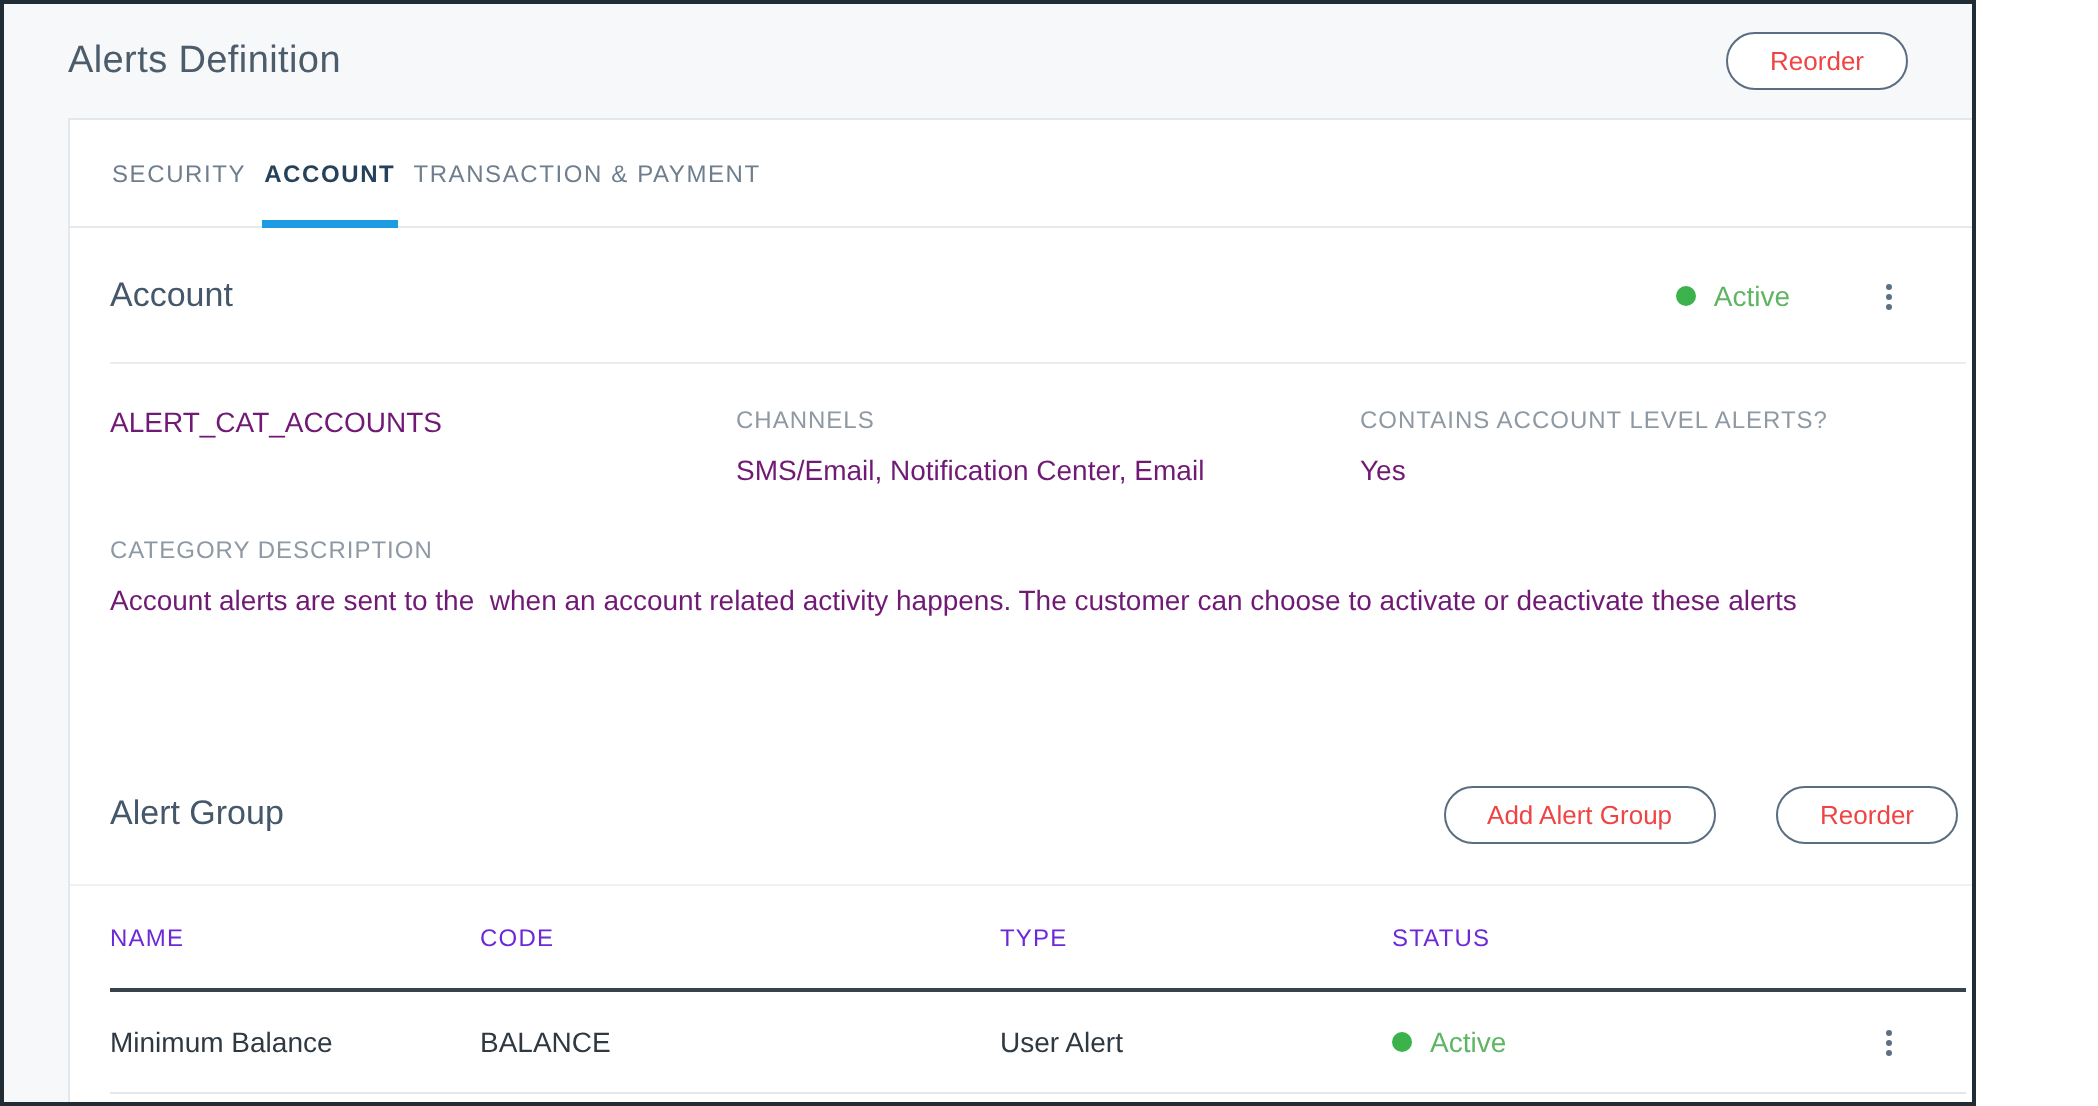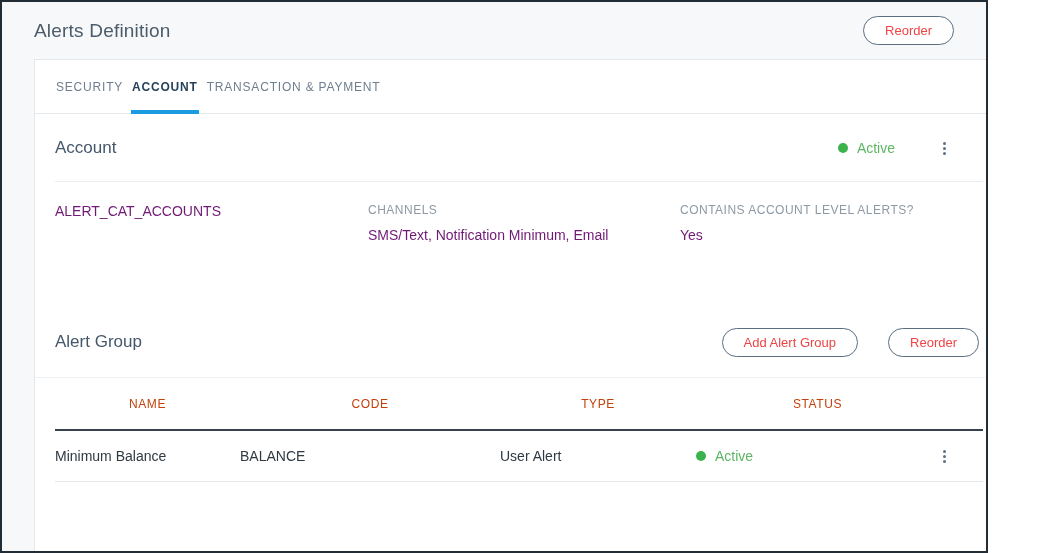--- a/index.html
+++ b/index.html
@@ -51,21 +51,21 @@
 
   
   .group-head{display:flex;align-items:center;margin-top:78px;height:42px;padding:0 24px 0 20px;}
   .group-head .section-title{flex:1;}
   .group-head .pill{margin-left:30px;}
 
   
   .table{margin-top:14px;}
   .thead,.trow{display:grid;grid-template-columns:185px 260px 196px 1fr 44px;align-items:center;padding:0 20px;}
   .thead{height:52px;border-top:1px solid #eef2f4;}
-  .thead span{font-size:12px;letter-spacing:.6px;color:#c2410c;text-align:center;}
+  .thead span{font-size:12px;letter-spacing:.6px;color:#6d28d9;}
   .rule-dark{border-top:2px solid #37424c;margin:0 20px;}
   .trow{height:50px;font-size:14px;color:#2f3942;cursor:pointer;}
   .rule-light{border-top:1px solid #e2e8ec;margin:0 20px;}
   .cell-status{display:flex;align-items:center;gap:9px;color:var(--status-text-green,#5fb563);}
 </style>
 </head>
 <body>
 
 <div class="window">
 
@@ -99,28 +99,32 @@
         </div>
 
         <div class="rule"></div>
 
         <div class="fields">
           <div class="field">
             <div class="fvalue">ALERT_CAT_ACCOUNTS</div>
           </div>
           <div class="field">
             <div class="flabel">CHANNELS</div>
-            <div class="fvalue">SMS/Text, Notification Minimum, Email</div>
+            <div class="fvalue">SMS/Email, Notification Center, Email</div>
           </div>
           <div class="field">
             <div class="flabel">CONTAINS ACCOUNT LEVEL ALERTS?</div>
             <div class="fvalue">Yes</div>
           </div>
         </div>
 
+        <div class="desc">
+          <div class="flabel">CATEGORY DESCRIPTION</div>
+          <div class="fvalue prewrap">Account alerts are sent to the  when an account related activity happens. The customer can choose to activate or deactivate these alerts</div>
+        </div>
 
         <div class="group-head">
           <h2 class="section-title">Alert Group</h2>
           <button class="pill">Add Alert Group</button>
           <button class="pill">Reorder</button>
         </div>
 
         <div class="table">
           <div class="thead">
             <span>NAME</span>

